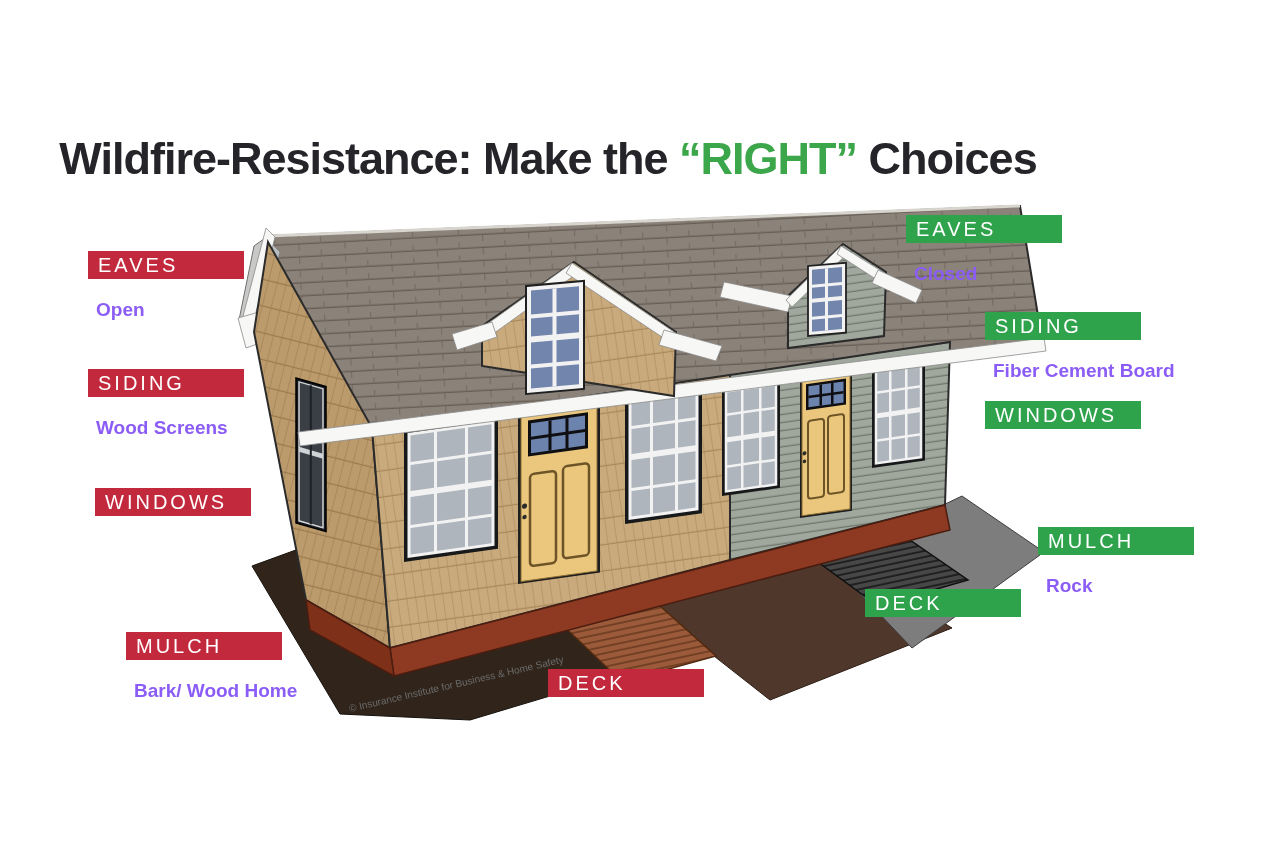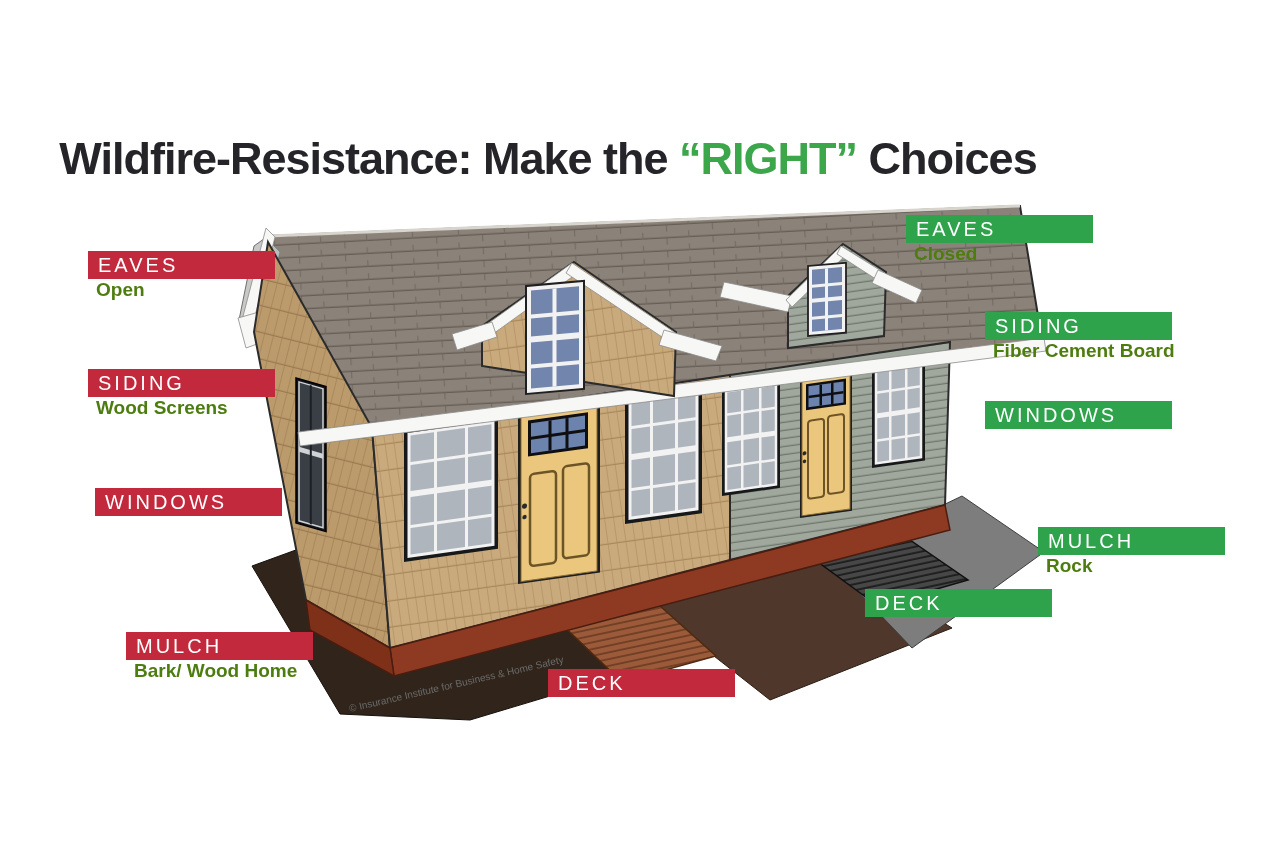--- a/index.html
+++ b/index.html
@@ -9,27 +9,27 @@
   }
   
   .title{
     position:absolute;top:103px;left:0;width:1096px;text-align:center;
     font-size:45px;font-weight:bold;letter-spacing:-1px;color:#242429;white-space:nowrap;
   }
   .title .hl{color:#3CA64B;}
   
   .callout{position:absolute;}
   .tag{
-    width:187px;height:28px;line-height:29px;box-sizing:border-box;padding-left:10px;
+    width:156px;height:28px;line-height:29px;box-sizing:border-box;padding-left:10px;
     color:#ffffff;font-size:20px;letter-spacing:3px;font-weight:normal;
   }
   .bad  .tag{background:#C3293C;}
   .good .tag{background:#2FA24C;}
   .desc{
-    margin:0 0 0 8px;font-size:19px;font-weight:bold;color:#4d7c0f;
+    margin:20px 0 0 8px;font-size:19px;font-weight:bold;color:#8b5cf6;
     line-height:1.12;white-space:pre-line;
   }
   
   .p-bad-eaves  {left:88px; top:251px;}
   .p-bad-siding {left:88px; top:369px;}
   .p-bad-windows{left:95px; top:488px;}
   .p-bad-mulch  {left:126px;top:632px;}
   .p-bad-deck   {left:548px;top:669px;}
   .p-good-eaves  {left:906px; top:215px;}
   .p-good-siding {left:985px; top:312px;}

